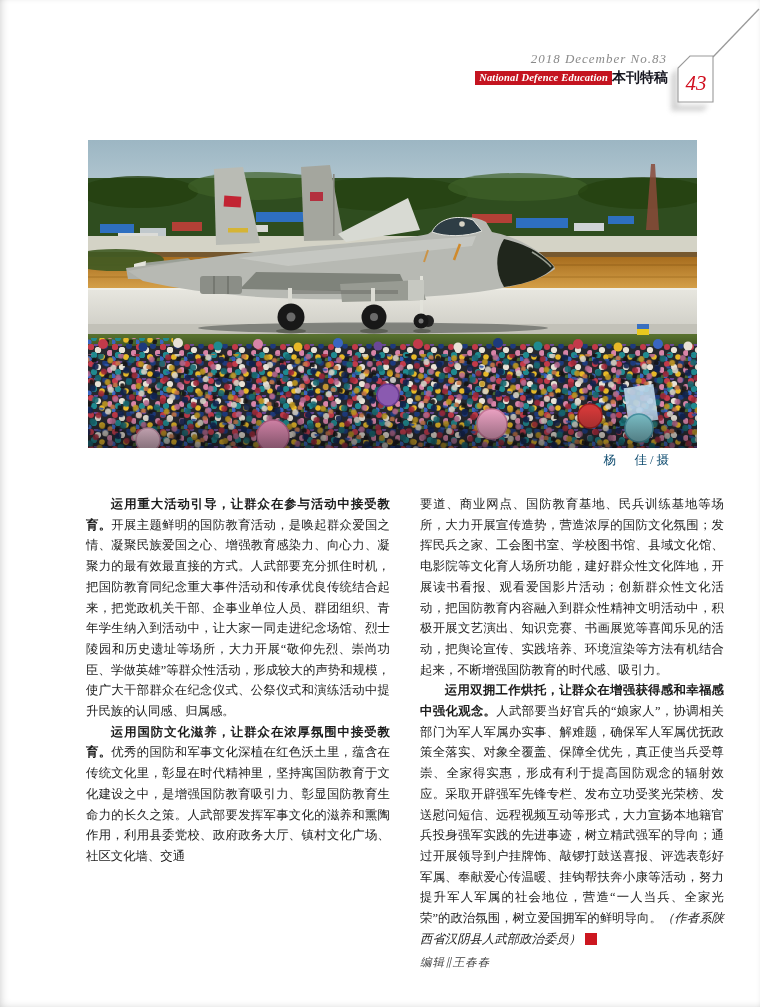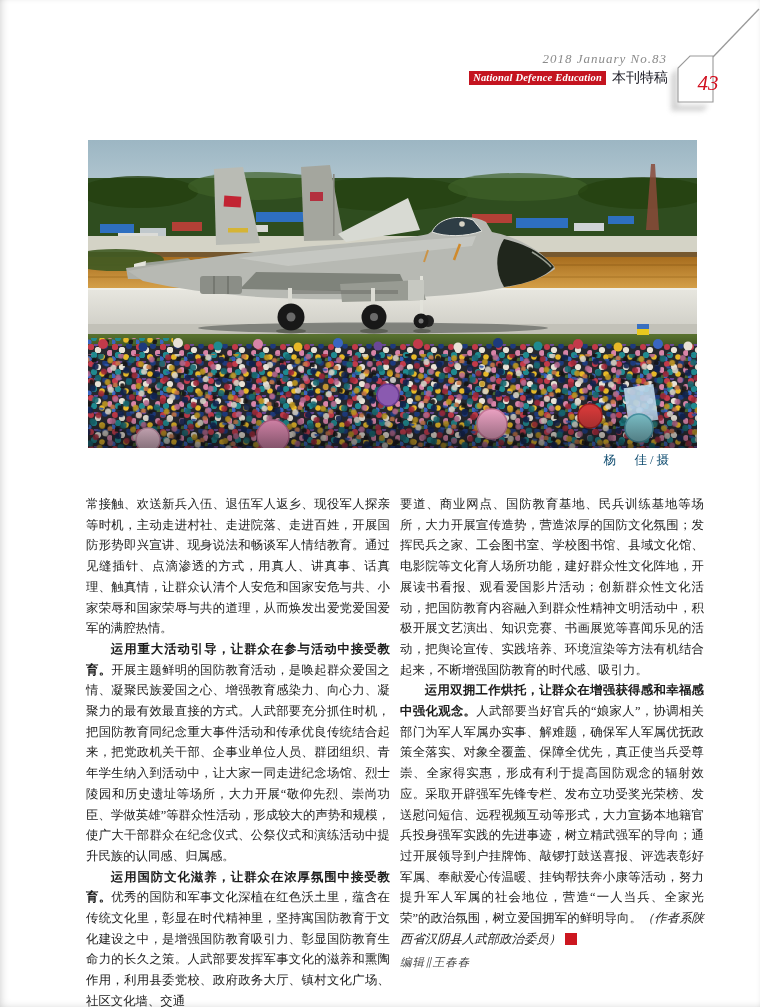--- a/index.html
+++ b/index.html
@@ -10,68 +10,68 @@
   .page{
     position:relative;width:760px;height:1007px;background:#ffffff;
     box-shadow:inset 7px -5px 10px -7px rgba(0,0,0,.22), inset -2px 2px 6px -4px rgba(0,0,0,.12);
     overflow:hidden;
   }
   
   .issue-line{
     position:absolute;top:51px;right:93px;
     font-style:italic;font-size:13px;color:#8a8a8a;letter-spacing:1px;
   }
-  .brand-row{position:absolute;top:69px;right:92px;display:flex;align-items:center;gap:6px;}
+  .brand-row{position:absolute;top:69px;right:92px;display:flex;align-items:center;}
   .brand-badge{
     background:#c41420;color:#ffffff;font-style:italic;font-weight:bold;
     font-size:10.5px;padding:1px 4px 2px 4px;letter-spacing:.2px;
     font-family:"Liberation Serif",serif;
   }
   .column-tag{
-    font-family:"Liberation Sans",sans-serif;font-weight:400;font-size:14px;color:#15151f;
+    font-family:"Liberation Sans",sans-serif;font-weight:700;font-size:14px;color:#15151f;
   }
   .corner-svg{position:absolute;top:0;right:0;width:140px;height:120px;}
   .page-number{
-    position:absolute;top:71px;right:36px;width:32px;text-align:center;
+    position:absolute;top:71px;right:48px;width:32px;text-align:center;
     font-style:italic;font-size:21px;color:#d10f1f;font-family:"Liberation Serif",serif;
   }
   
   .photo{position:absolute;left:88px;top:140px;width:609px;height:308px;}
   .photo-credit{
     position:absolute;left:88px;top:452px;width:609px;box-sizing:border-box;
     text-align:right;padding-right:25px;font-size:12.5px;color:#0c4a6e;letter-spacing:3px;
   }
   
   .col{
     position:absolute;top:494px;width:304px;
     font-size:12.4px;line-height:20.7px;color:#1c1c1c;
     text-align:justify;text-justify:inter-ideograph;word-break:break-all;
   }
   .col-left{left:86px;}
-  .col-right{left:400px;}
+  .col-right{left:420px;}
   .col p{margin:0;text-indent:2em;}
   .col p.noindent{text-indent:0;}
   .lead{font-family:"Liberation Sans",sans-serif;font-weight:700;}
   .author-note{font-style:italic;}
   .endmark{
     display:inline-block;width:12px;height:12px;background:#cc1720;color:#fff;
     font:bold 9px/12px "Liberation Sans",sans-serif;text-align:center;
     margin-left:4px;vertical-align:1px;
   }
   .editor-line{
     margin-top:3px;text-align:left;padding-right:26px;
     font-style:italic;font-size:11.5px;color:#3e3e3e;letter-spacing:1px;
   }
 </style>
 </head>
 <body>
 
 <div class="page">
 
-  <div class="issue-line">2018 January No.83</div>
+  <div class="issue-line">2018 December No.83</div>
   <div class="brand-row">
     <span class="brand-badge">National Defence Education</span>
     <span class="column-tag">本刊特稿</span>
   </div>
 
   <svg class="corner-svg" viewBox="0 0 140 120">
     <line x1="93" y1="57" x2="139" y2="9" stroke="#9a9a9a" stroke-width="1.3"></line>
     <polygon points="51,75 58,67 58,105 89,105 83,111 51,111" fill="#bdbdbd" opacity="0.65" style="filter:blur(2.5px)"></polygon>
     <polygon points="70,56 93,56 93,102 58,102 58,68" fill="#ffffff" stroke="#9a9a9a" stroke-width="1.1"></polygon>
   </svg>
@@ -239,21 +239,20 @@
         <circle cx="551" cy="288" r="14" fill="#7ec4cc" stroke="#4a98a8" stroke-width="1.5"></circle>
         <circle cx="60" cy="300" r="12" fill="#f0c8d8" stroke="#d098b0" stroke-width="1.5"></circle>
       </g>
       <rect x="0" y="270" width="609" height="38" fill="url(#crowdDark)"></rect>
     </g>
   </svg>
 
   <div class="photo-credit">杨　佳/摄</div>
 
   <div class="col col-left">
-    <p class="noindent"><span>常接触、欢送新兵入伍、退伍军人返乡、现役军人探亲等时机，主动走进村社、走进院落、走进百姓，开展国防形势即兴宣讲、现身说法和畅谈军人情结教育。通过见缝插针、点滴渗透的方式，用真人、讲真事、话真理、触真情，让群众认清个人安危和国家安危与共、小家荣辱和国家荣辱与共的道理，从而焕发出爱党爱国爱军的满腔热情。</span></p>
     <p><span class="lead">运用重大活动引导，让群众在参与活动中接受教育。</span><span>开展主题鲜明的国防教育活动，是唤起群众爱国之情、凝聚民族爱国之心、增强教育感染力、向心力、凝聚力的最有效最直接的方式。人武部要充分抓住时机，把国防教育同纪念重大事件活动和传承优良传统结合起来，把党政机关干部、企事业单位人员、群团组织、青年学生纳入到活动中，让大家一同走进纪念场馆、烈士陵园和历史遗址等场所，大力开展“敬仰先烈、崇尚功臣、学做英雄”等群众性活动，形成较大的声势和规模，使广大干部群众在纪念仪式、公祭仪式和演练活动中提升民族的认同感、归属感。</span></p>
     <p><span class="lead">运用国防文化滋养，让群众在浓厚氛围中接受教育。</span><span>优秀的国防和军事文化深植在红色沃土里，蕴含在传统文化里，彰显在时代精神里，坚持寓国防教育于文化建设之中，是增强国防教育吸引力、彰显国防教育生命力的长久之策。人武部要发挥军事文化的滋养和熏陶作用，利用县委党校、政府政务大厅、镇村文化广场、社区文化墙、交通</span></p>
   </div>
 
   <div class="col col-right">
     <p class="noindent"><span>要道、商业网点、国防教育基地、民兵训练基地等场所，大力开展宣传造势，营造浓厚的国防文化氛围；发挥民兵之家、工会图书室、学校图书馆、县域文化馆、电影院等文化育人场所功能，建好群众性文化阵地，开展读书看报、观看爱国影片活动；创新群众性文化活动，把国防教育内容融入到群众性精神文明活动中，积极开展文艺演出、知识竞赛、书画展览等喜闻乐见的活动，把舆论宣传、实践培养、环境渲染等方法有机结合起来，不断增强国防教育的时代感、吸引力。</span></p>
     <p><span class="lead">运用双拥工作烘托，让群众在增强获得感和幸福感中强化观念。</span><span>人武部要当好官兵的“娘家人”，协调相关部门为军人军属办实事、解难题，确保军人军属优抚政策全落实、对象全覆盖、保障全优先，真正使当兵受尊崇、全家得实惠，形成有利于提高国防观念的辐射效应。采取开辟强军先锋专栏、发布立功受奖光荣榜、发送慰问短信、远程视频互动等形式，大力宣扬本地籍官兵投身强军实践的先进事迹，树立精武强军的导向；通过开展领导到户挂牌饰、敲锣打鼓送喜报、评选表彰好军属、奉献爱心传温暖、挂钩帮扶奔小康等活动，努力提升军人军属的社会地位，营造“一人当兵、全家光荣”的政治氛围，树立爱国拥军的鲜明导向。</span><span class="author-note">（作者系陕西省汉阴县人武部政治委员）</span><span class="endmark">G</span></p>
     <div class="editor-line">编辑∥王春春</div>
   </div>
 

